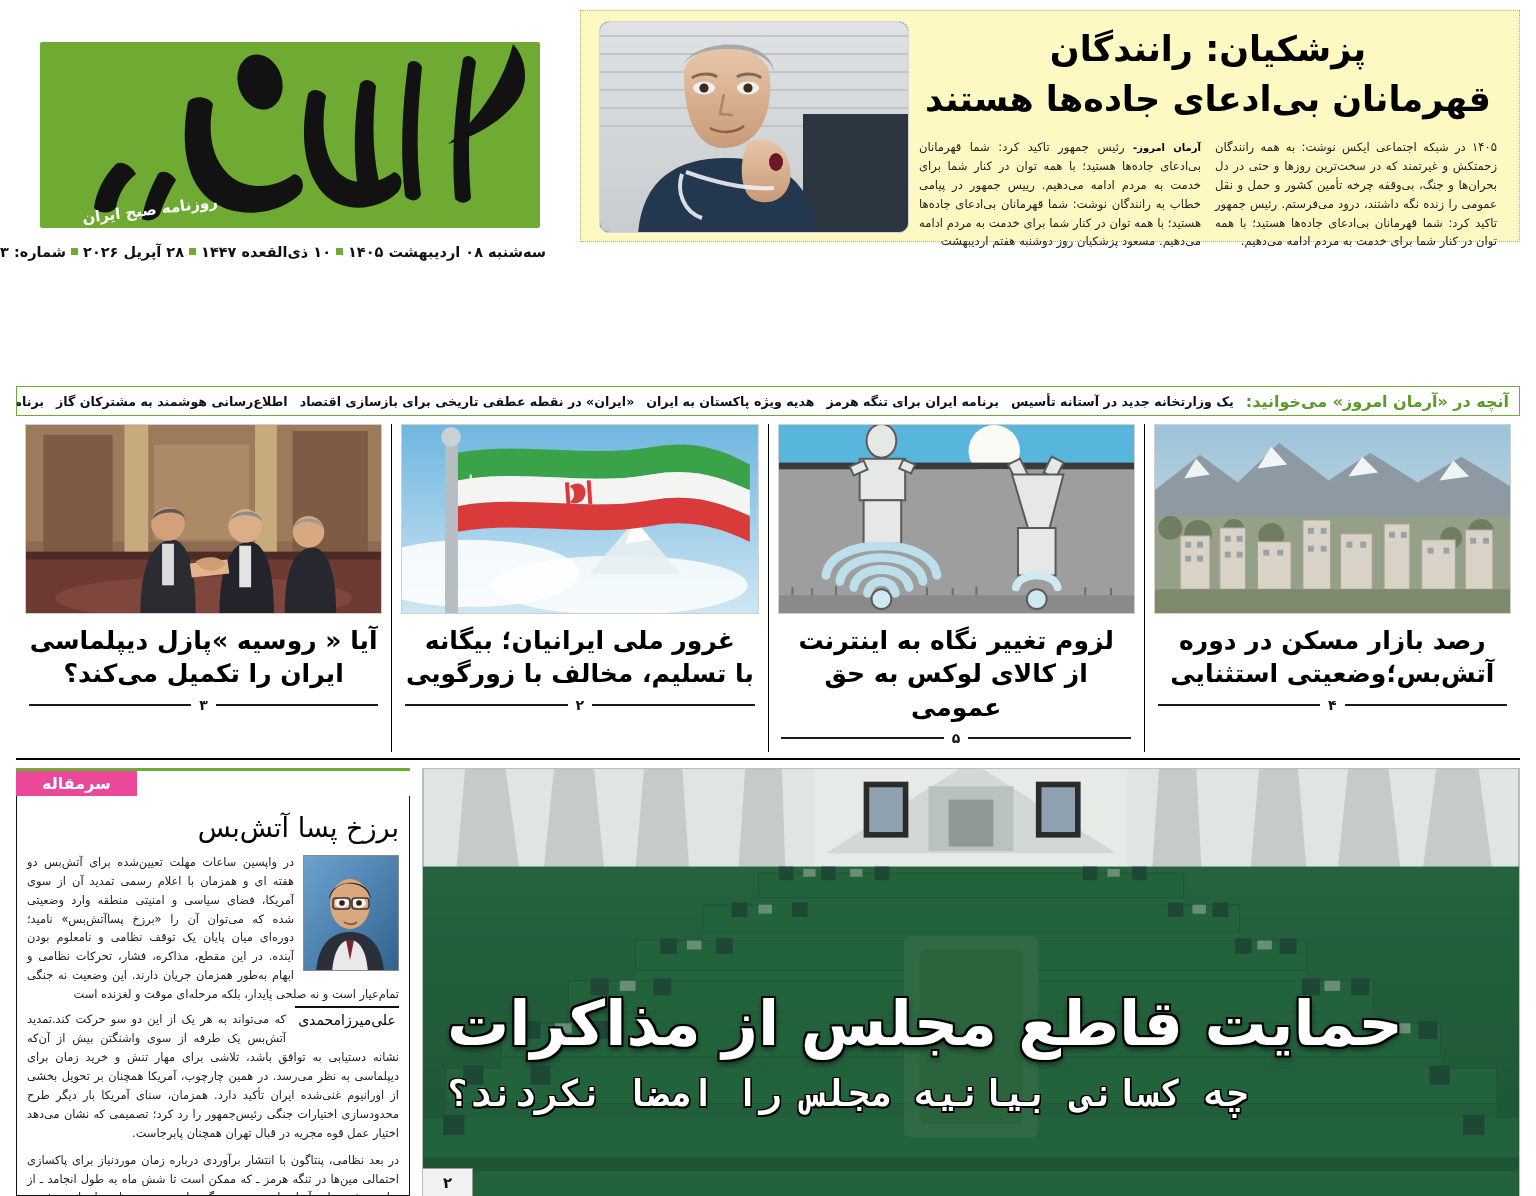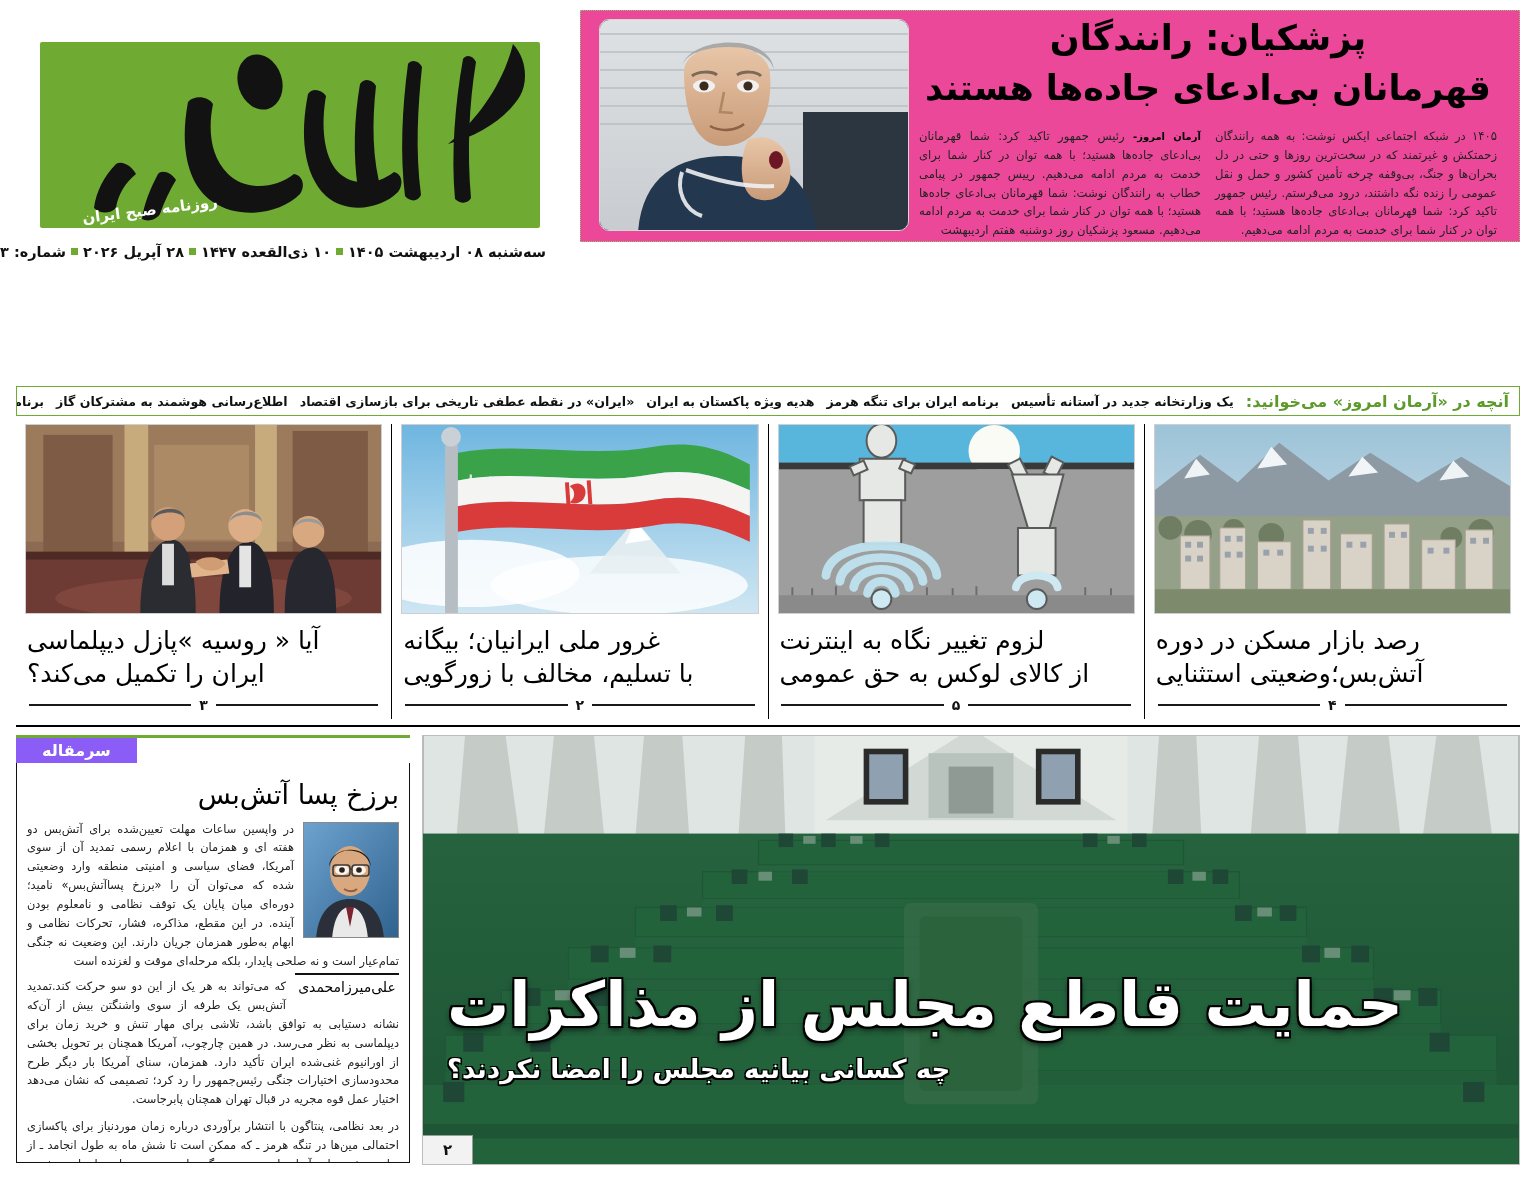--- a/index.html
+++ b/index.html
@@ -25,22 +25,22 @@
               font-size: 15px; font-weight: bold; text-align: center; line-height: 1.3;
               transform: rotate(-7deg); }
   .dateline { margin: 8px 30px 0 30px; text-align: center; font-size: 14.5px;
               font-weight: bold; color: #111; letter-spacing: .2px; white-space: nowrap;
               direction: rtl; }
   .dateline .sq { display: inline-block; width: 7px; height: 7px; background: #6FAA33;
                   margin: 0 5px; vertical-align: 2px; }
 
   
   .lead { flex: 1; display: flex; flex-direction: row-reverse;
-          border: 1px dotted #9bbf6e; background: #ec4899; margin-left: 4px;
-          padding: 10px 12px 12px 12px; height: 232px; align-items: center; }
+          border: 1px dotted #9bbf6e; background: #fef9c3; margin-left: 4px;
+          padding: 10px 12px 12px 12px; height: 232px; }
   .lead-text { flex: 1; padding: 0 10px; }
   .lead-title { text-align: center; font-size: 35px; font-weight: bold; color: #000;
                 line-height: 1.42; letter-spacing: -.5px; padding: 4px 0 2px 0; }
   .lead-cols { display: flex; flex-direction: row-reverse; gap: 14px; margin-top: 12px; }
   .lead-col { flex: 1; font-size: 11.6px; line-height: 1.62; color: #222;
               text-align: justify; direction: rtl; }
   .lead-col b { font-size: 10px; color: #000; }
   .lead-photo { width: 310px; height: 212px; border-radius: 10px; overflow: hidden;
                 position: relative; background: #2d3a4a; flex: none; margin-left: 6px;
                 border: 1px solid #d6d6d6; }
@@ -53,35 +53,35 @@
   .indexbar .item { font-size: 12.6px; font-weight: bold; color: #111; white-space: nowrap; }
   .indexbar .sq { display: inline-block; width: 8px; height: 8px; background: #6FAA33;
                   margin: 0 6px; vertical-align: 1px; }
 
   
   .cards { display: flex; flex-direction: row-reverse; margin: 8px 16px 0 16px; gap: 0; }
   .card { flex: 1; padding: 0 9px; position: relative; }
   .card + .card { border-left: 1px solid #000; }
   .card-img { height: 190px; border: 1px solid #cfcfcf; overflow: hidden; position: relative;
               background: #cfd6d8; }
-  .card-title { text-align: left; font-size: 25px; font-weight: normal; color: #000;
+  .card-title { text-align: center; font-size: 25px; font-weight: bold; color: #000;
                 line-height: 1.33; padding: 10px 2px 4px 2px; min-height: 78px; direction: rtl; }
   .card-page { display: flex; align-items: center; gap: 8px; padding: 2px 4px 6px 4px; }
   .card-page .ln { flex: 1; height: 2px; background: #1a1a1a; }
   .card-page .num { font-size: 14px; font-weight: bold; color: #111; }
 
   
   .bottom { display: flex; flex-direction: row-reverse; margin: 6px 16px 0 16px;
             border-top: 2px solid #000; padding-top: 8px; height: 440px; }
 
   
   .editorial { width: 400px; flex: none; padding-right: 6px; }
   .edi-tag-row { display: flex; flex-direction: row-reverse; align-items: center;
                  border-top: 3px solid #6FAA33; padding-top: 0; }
-  .edi-tag { background: #8b5cf6; color: #fff; font-size: 16px; font-weight: bold;
+  .edi-tag { background: #ec4899; color: #fff; font-size: 16px; font-weight: bold;
              padding: 3px 26px; margin-right: 60px; }
   .edi-box { border: 1px solid #111; border-top: none; padding: 10px 10px 6px 10px;
              height: 400px; overflow: hidden; }
   .edi-title { text-align: right; font-size: 27px; font-weight: normal; color: #000;
                padding: 6px 0 10px 0; }
   .edi-body { font-size: 11.4px; line-height: 1.66; color: #222; text-align: justify;
               direction: rtl; }
   .edi-portrait { float: right; width: 96px; height: 116px; margin: 2px 0 4px 9px;
                   border: 1px solid #8a8a8a; background: #4d7fae; position: relative;
                   overflow: hidden; }
@@ -92,24 +92,24 @@
   
   .feature { flex: 1; margin-left: 6px; position: relative;
              border: 1px solid #bdbdbd; overflow: hidden; background: #1d3b2a; }
   .feature-photo { position: absolute; inset: 0; }
   .feature-head { position: absolute; right: 24px; left: 24px; bottom: 78px;
                   text-align: left; direction: rtl; }
   .feature-title { font-size: 62px; font-weight: bold; color: #fff; line-height: 1.1;
                    text-align: left; letter-spacing: -1px;
                    text-shadow: 2px 2px 0 #000, -2px 2px 0 #000, 2px -2px 0 #000,
                                 -2px -2px 0 #000, 0 3px 6px rgba(0,0,0,.8); }
-  .feature-sub { font-size: 26px; font-weight: bold; color: #fff; line-height: 1.25;
+  .feature-sub { font-size: 37px; font-weight: bold; color: #fff; line-height: 1.25;
                  text-align: left; margin-top: 14px;
                  text-shadow: 1.5px 1.5px 0 #000, -1.5px 1.5px 0 #000,
-                              1.5px -1.5px 0 #000, -1.5px -1.5px 0 #000; }
+                              1.5px -1.5px 0 #000, -1.5px -1.5px 0 #000; font-family: Liberation Mono, monospace; }
   .feature-pagetab { position: absolute; left: 0; bottom: 0; background: #f2f2f2;
                      border: 1px solid #9a9a9a; border-left: none; border-bottom: none;
                      padding: 5px 20px; font-size: 15px; font-weight: bold; color: #111; }
 </style>
 </head>
 <body>
 
 <div class="page">
 
   <div class="top">

